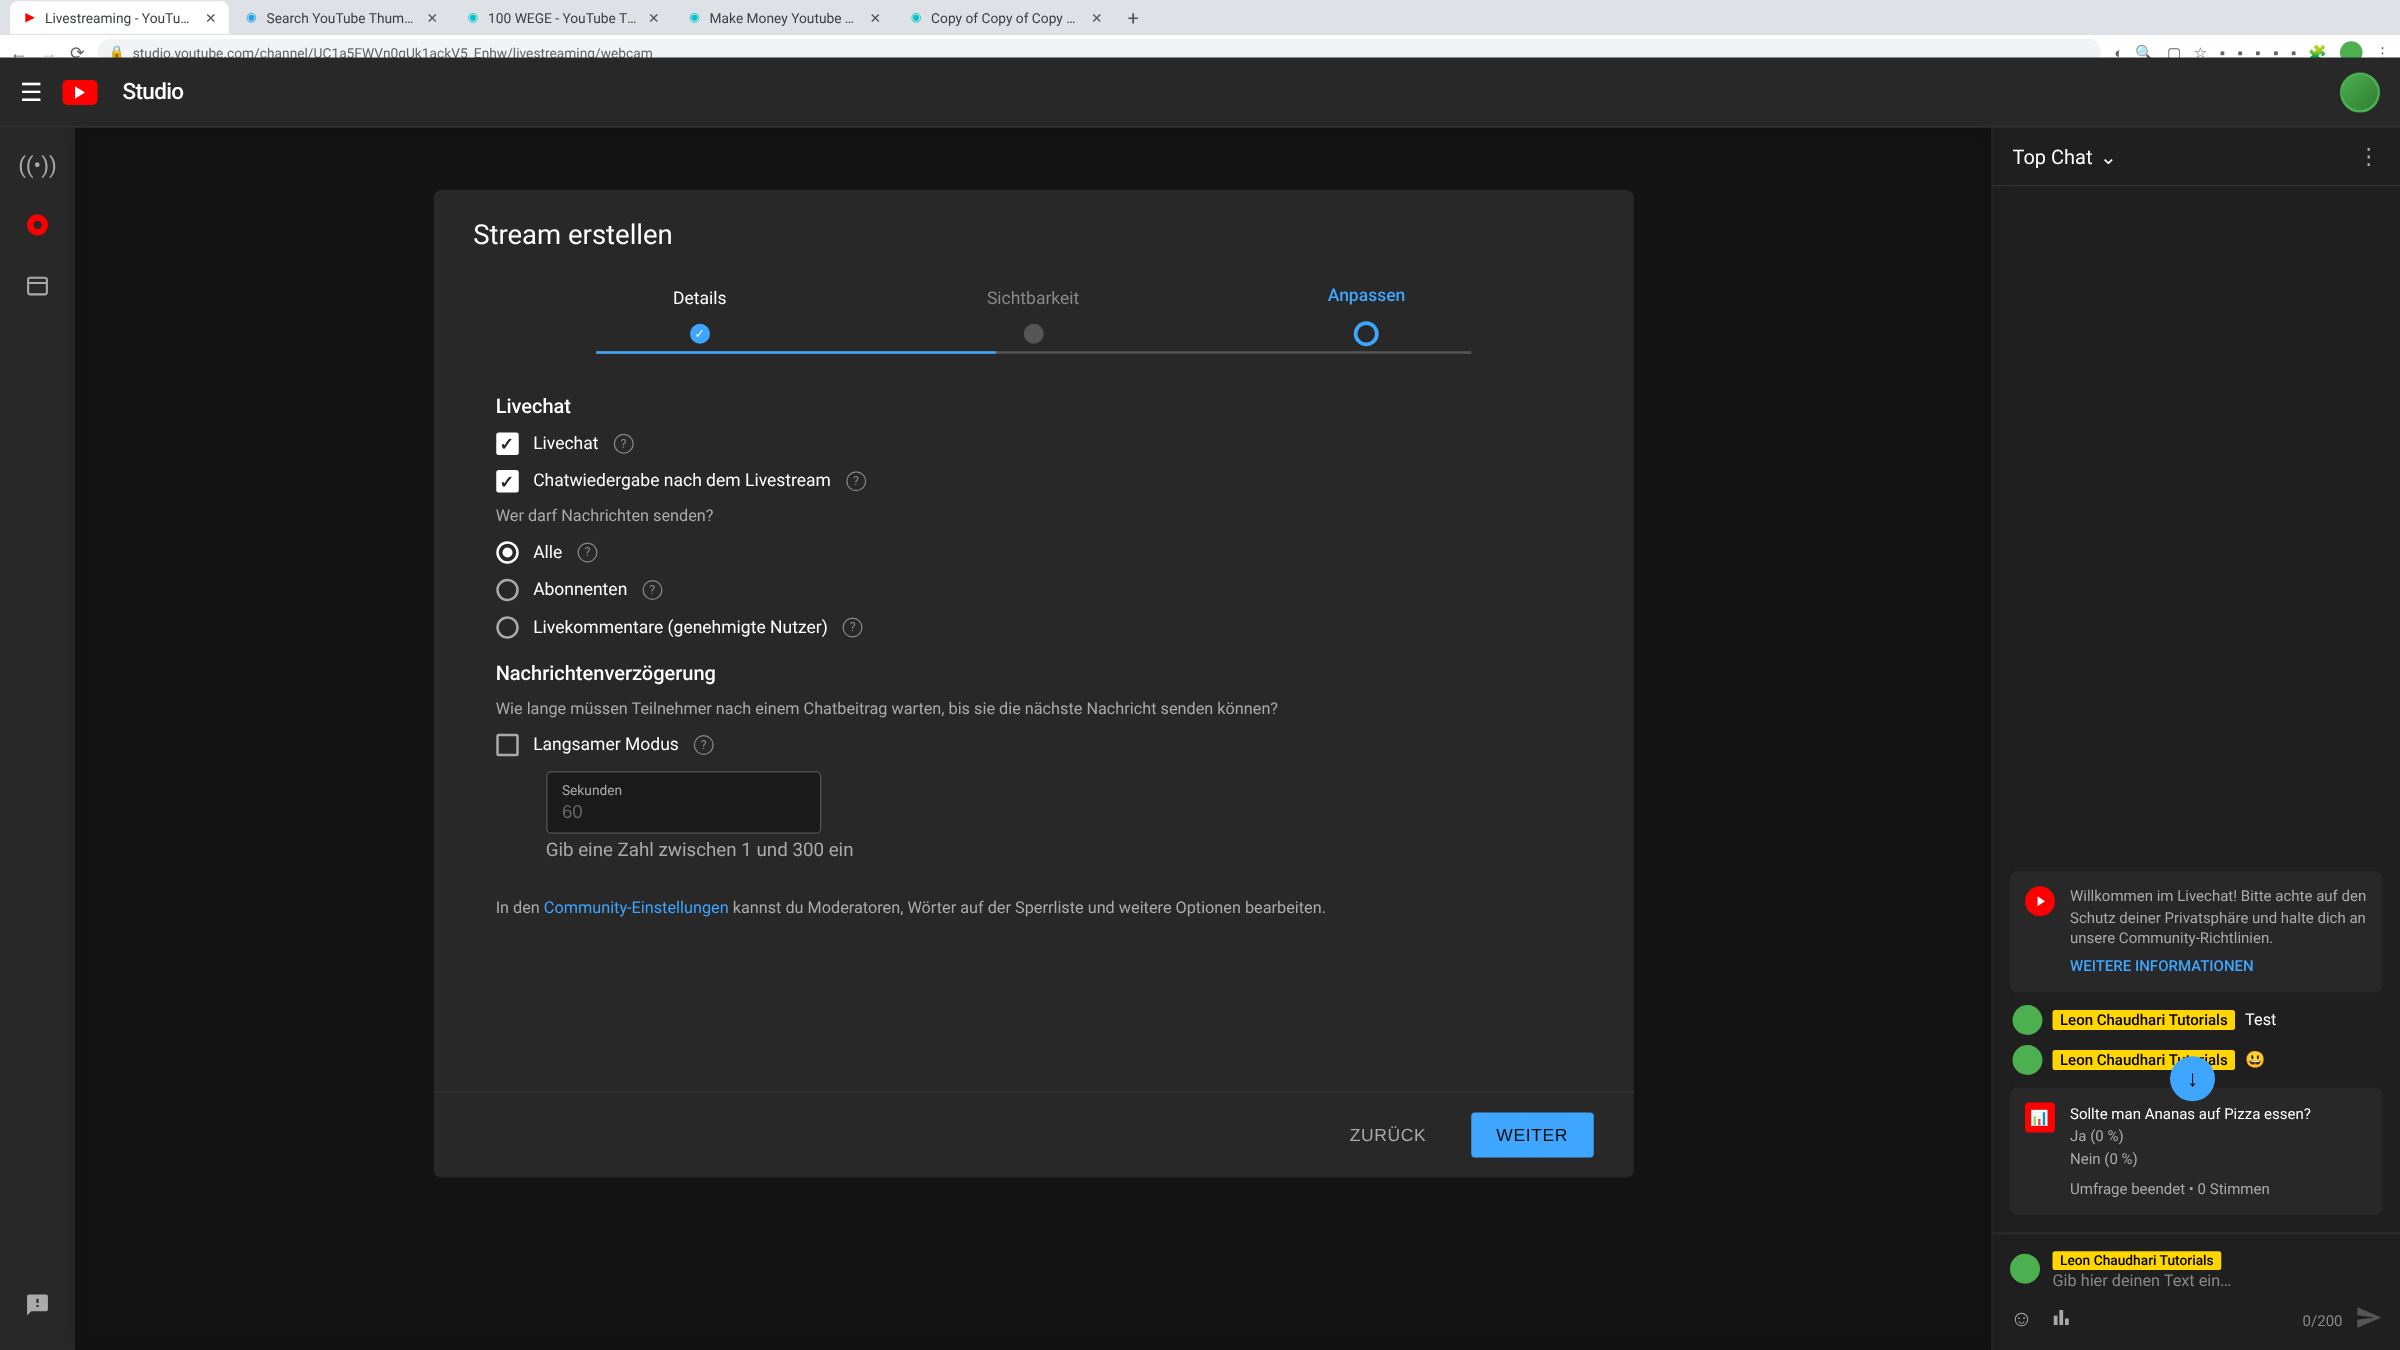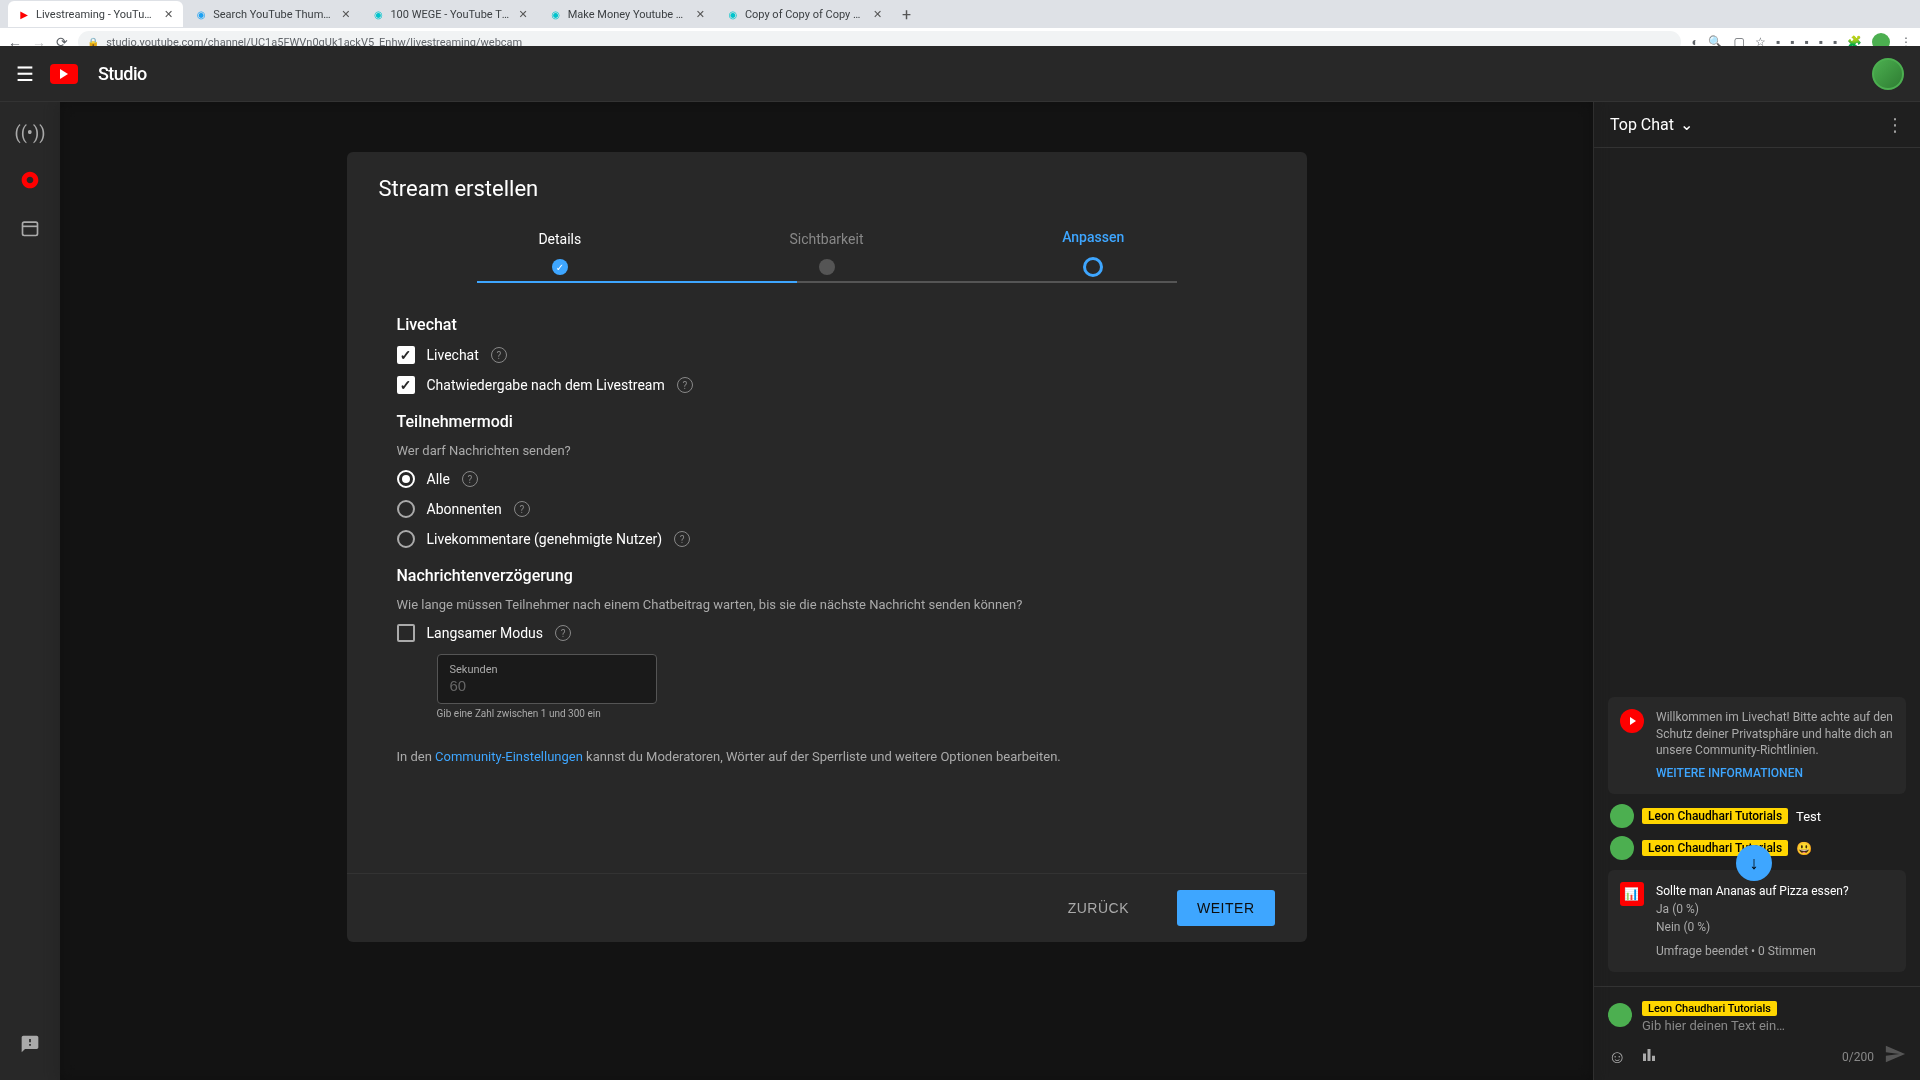--- a/index.html
+++ b/index.html
@@ -77,26 +77,26 @@
 .radio { width: 18px; height: 18px; border: 2px solid #aaa; border-radius: 50%; display: flex; align-items: center; justify-content: center; cursor: pointer; }
 .radio.selected { border-color: #fff; }
 .radio.selected::after { content: ''; width: 8px; height: 8px; background: #fff; border-radius: 50%; }
 .row-label { font-size: 14px; color: #fff; }
 .help-icon { width: 16px; height: 16px; border: 1.5px solid #888; border-radius: 50%; display: flex; align-items: center; justify-content: center; font-size: 10px; color: #888; }
 
 .text-input-wrap { border: 1px solid #555; border-radius: 4px; padding: 8px 12px; width: 220px; background: #1a1a1a; margin: 8px 0 4px 40px; }
 .text-input-label { font-size: 11px; color: #aaa; }
 .text-input { background: transparent; border: none; color: #fff; font-size: 15px; width: 100%; outline: none; }
 .text-input::placeholder { color: #666; }
-.input-hint { font-size: 10px; color: #aaa; margin-left: 40px; }
+.input-hint { font-size: 15px; color: #aaa; margin-left: 40px; }
 
 .link-text { color: #3ea6ff; }
 .community-note { font-size: 13px; color: #aaa; margin-top: 30px; }
 
-.modal-footer { padding: 16px 32px; display: flex; justify-content: flex-end; gap: 32px; border-top: 1px solid #333; }
+.modal-footer { padding: 16px 32px; display: flex; justify-content: flex-end; gap: 20px; border-top: 1px solid #333; }
 .btn-text { background: transparent; border: none; color: #aaa; font-size: 14px; font-weight: 500; padding: 10px 16px; cursor: pointer; letter-spacing: 0.5px; }
 .btn-primary { background: #3ea6ff; border: none; color: #0d0d0d; font-size: 14px; font-weight: 500; padding: 10px 20px; border-radius: 3px; cursor: pointer; letter-spacing: 0.5px; }
 
 
 .chat-panel { width: 327px; background: #1f1f1f; display: flex; flex-direction: column; border-left: 1px solid #333; }
 .chat-header { display: flex; align-items: center; justify-content: space-between; padding: 12px 16px; border-bottom: 1px solid #333; }
 .chat-title { font-size: 16px; display: flex; align-items: center; gap: 6px; }
 .chat-menu { color: #aaa; font-size: 18px; cursor: pointer; }
 .chat-body { flex: 1; overflow-y: auto; padding: 8px; display: flex; flex-direction: column; justify-content: flex-end; }
 
@@ -316,21 +316,20 @@
           <span class="checkbox checked">✓</span>
           <span class="row-label">Livechat</span>
           <span class="help-icon">?</span>
         </div>
         <div class="checkbox-row">
           <span class="checkbox checked">✓</span>
           <span class="row-label">Chatwiedergabe nach dem Livestream</span>
           <span class="help-icon">?</span>
         </div>
 
-        <div class="section-title">Teilnehmermodi</div>
         <div class="section-sub">Wer darf Nachrichten senden?</div>
         <div class="radio-row">
           <span class="radio selected"></span>
           <span class="row-label">Alle</span>
           <span class="help-icon">?</span>
         </div>
         <div class="radio-row">
           <span class="radio"></span>
           <span class="row-label">Abonnenten</span>
           <span class="help-icon">?</span>

